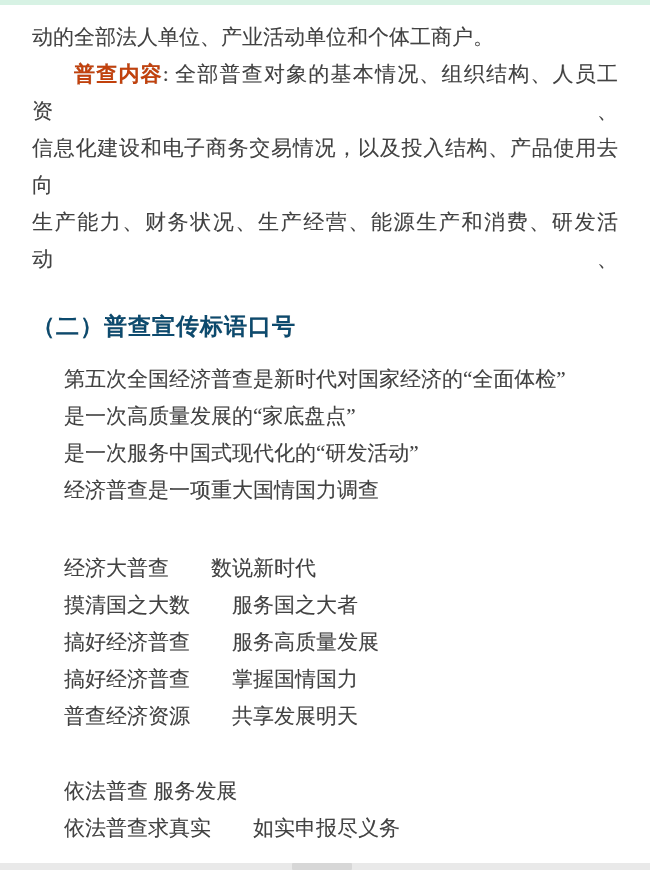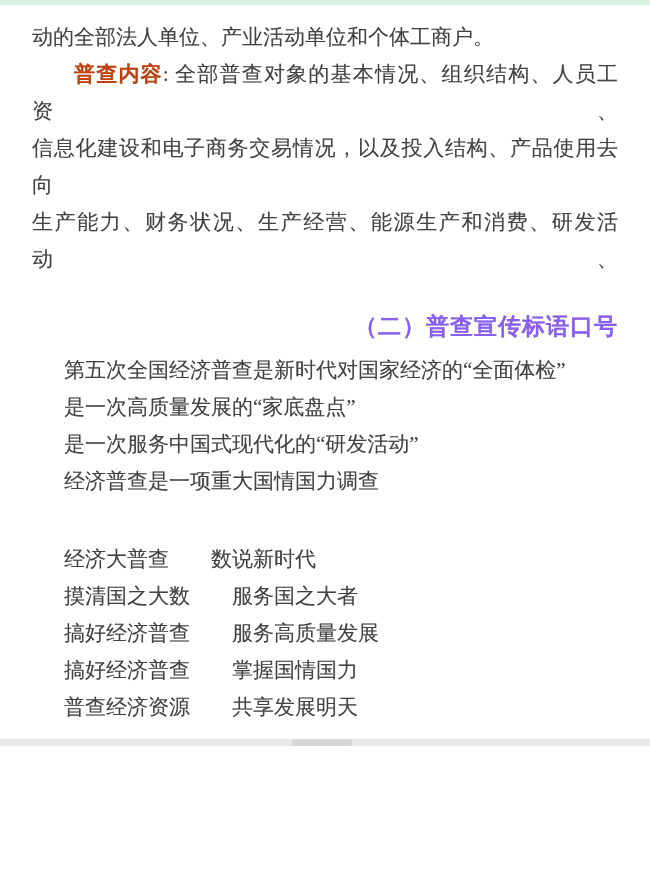--- a/index.html
+++ b/index.html
@@ -3,21 +3,21 @@
 <meta charset="utf-8">
 <style>
   html, body {
     margin: 0;
     padding: 0;
     background: #ffffff;
   }
   .page {
     position: relative;
     width: 650px;
-    height: 746px;
+    height: 870px;
     background: #ffffff;
     overflow: hidden;
     font-family: "Liberation Serif", "DejaVu Serif", serif;
     color: #424242;
   }
   .top-strip {
     position: absolute;
     top: 0; left: 0; right: 0;
     height: 5px;
     background: #d7f2e4;
@@ -37,31 +37,31 @@
   .wrapline { white-space: normal; }
   .justify {
     text-align: justify;
     text-align-last: justify;
   }
   .para { padding-top: 14px; }
   .first-census-line { text-indent: 2em; }
   .bold-label { font-weight: 700; color: #c2410c; }
   .heading {
     margin: 34px 0 0 0;
-    text-align: right;
+    text-align: left;
     font-family: "Liberation Sans", "DejaVu Sans", sans-serif;
     font-size: 23px;
     line-height: 28px;
     font-weight: 700;
-    color: #8b5cf6;
+    color: #0c4a6e;
     letter-spacing: 1px;
     text-shadow: 0.3px 0.3px 0.4px rgba(60,60,60,0.35);
   }
   .slogans { padding-left: 32px; }
-  .group-a { margin-top: 12px; }
+  .group-a { margin-top: 21px; }
   .group-b { margin-top: 41px; }
   .group-c { margin-top: 38px; }
   .scrollbar {
     position: absolute;
     bottom: 0; left: 0;
     width: 650px;
     height: 7px;
     background: #e9e9e9;
   }
   .scrollbar-thumb {

